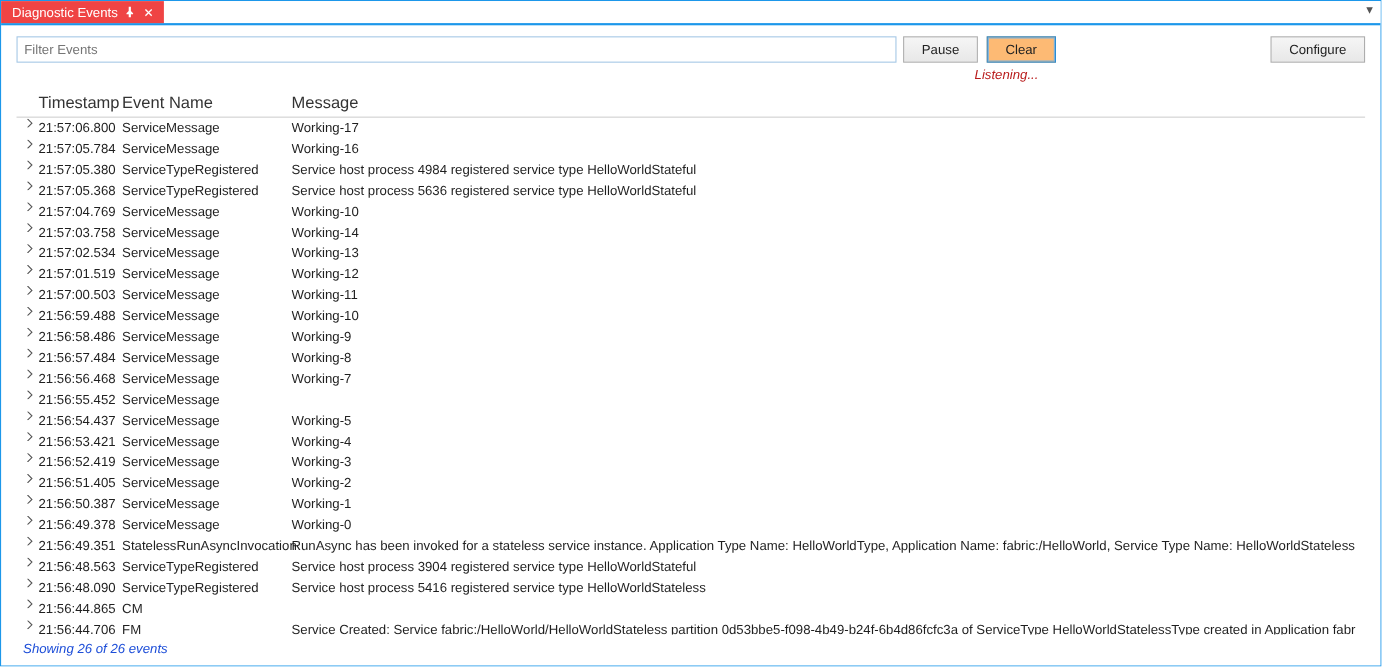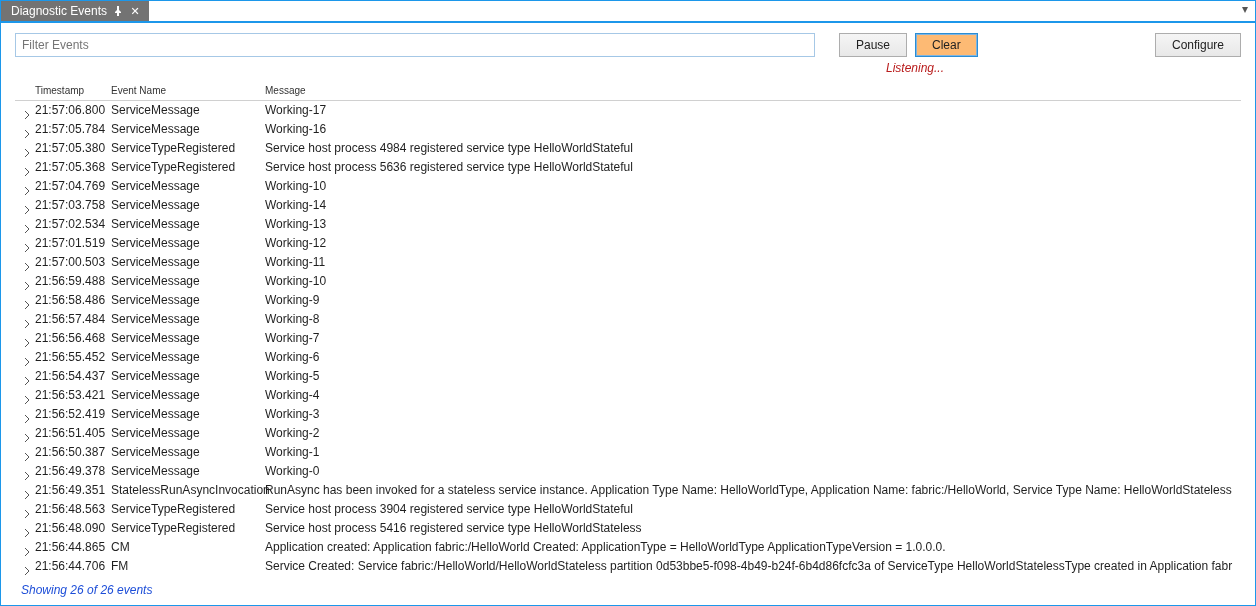--- a/index.html
+++ b/index.html
@@ -1,37 +1,37 @@
 <!DOCTYPE html>
 <html><head>
 <meta charset="utf-8">
 <style>
   * { box-sizing: border-box; margin: 0; padding: 0; }
   body { font-family: "Segoe UI", Tahoma, sans-serif; font-size: 12px; color: #1f1f1f; background: #fff; }
   .window { width: 1256px; height: 606px; border: 1px solid #1c97ea; display: flex; flex-direction: column; }
   .titlebar-row { background: #fff; display: flex; align-items: stretch; border-bottom: 2px solid #1c97ea; position: relative; }
-  .tab { background: #737373; color: #fff; padding: 3px 8px 3px 10px; display: flex; align-items: center; gap: 6px; font-size: 12px; }
+  .tab { background: #ef4444; color: #fff; padding: 3px 8px 3px 10px; display: flex; align-items: center; gap: 6px; font-size: 12px; }
   .tab .pin { width: 10px; height: 10px; display: inline-flex; align-items: center; justify-content: center; }
   .tab .close { width: 12px; height: 12px; display: inline-flex; align-items: center; justify-content: center; font-size: 11px; cursor: pointer; }
   .tab .pin svg { fill: #fff; }
   .dropdown-corner { position: absolute; right: 4px; top: 2px; width: 12px; height: 12px; display:flex; align-items:center; justify-content:center; color:#555; cursor:pointer; }
-  .toolbar { display: flex; align-items: flex-end; padding: 10px 14px 4px 14px; gap: 24px; }
+  .toolbar { display: flex; align-items: flex-end; padding: 10px 14px 4px 14px; gap: 6px; }
   .filter-input { flex: 0 0 800px; height: 24px; border: 1px solid #a6c8e6; padding: 2px 6px; color: #888; font-size: 12px; outline: none; }
   .btn { height: 24px; border: 1px solid #adadad; background: linear-gradient(#f5f5f5,#e8e8e8); padding: 0 16px; font-size: 12px; cursor: pointer; color: #222; }
   .btn.clear { border: 1px solid #2a8dd4; box-shadow: 0 0 0 1px #7eb4e1 inset; background:#fdba74; }
   .spacer { flex: 1; }
   .listening { font-style: italic; color: #b91c1c; font-size: 12px; padding: 2px 0 0 0; text-align:center; width: 160px; margin-left: 820px; margin-top:-2px;}
   .toolbar-sub { padding: 0 14px 6px 14px; }
   .grid-wrap { flex: 1; overflow: hidden; padding: 0 14px; display:flex; flex-direction:column; }
-  .grid-header { display: flex; border-bottom: 1px solid #d0d0d0; padding: 4px 0 4px 20px; color: #333; font-size: 10px; }
+  .grid-header { display: flex; border-bottom: 1px solid #d0d0d0; padding: 4px 0 4px 20px; color: #333; font-size: 15px; }
   .col-ts { width: 76px; flex-shrink:0; }
   .col-en { width: 154px; flex-shrink:0; }
   .col-msg { flex: 1; white-space: nowrap; overflow: hidden; }
   .grid-body { flex:1; overflow-y: hidden; overflow-x: hidden; }
-  .row { display: flex; align-items: flex-end; padding: 1px 0 1px 4px; font-size: 12px; line-height: 17px; white-space: nowrap; }
+  .row { display: flex; align-items: flex-start; padding: 1px 0 1px 4px; font-size: 12px; line-height: 17px; white-space: nowrap; }
   .expander { width: 16px; flex-shrink:0; color: #666; font-size: 10px; display:flex; align-items:center; justify-content:center; cursor:pointer; }
   .expander svg { stroke: #555; fill: none; }
   .statusbar { padding: 6px 14px 8px 20px; font-style: italic; color: #1d4ed8; font-size: 12px; }
   .pause-clear-group { display:flex; flex-direction:column; align-items:center; }
   .pc-buttons { display:flex; gap:8px; }
 </style>
 </head>
 <body>
 
 <div class="window">
@@ -202,21 +202,20 @@
           <span class="col-msg">Working-7</span>
         </div>
         <div class="row">
           <span class="expander">
             <svg width="8" height="8" viewBox="0 0 8 8">
               <path d="M2 0 L6 4 L2 8" stroke-width="1"></path>
             </svg>
           </span>
           <span class="col-ts">21:56:55.452</span>
           <span class="col-en">ServiceMessage</span>
-          <span class="col-msg">Working-6</span>
         </div>
         <div class="row">
           <span class="expander">
             <svg width="8" height="8" viewBox="0 0 8 8">
               <path d="M2 0 L6 4 L2 8" stroke-width="1"></path>
             </svg>
           </span>
           <span class="col-ts">21:56:54.437</span>
           <span class="col-en">ServiceMessage</span>
           <span class="col-msg">Working-5</span>
@@ -302,21 +301,20 @@
           <span class="col-msg">Service host process 5416 registered service type HelloWorldStateless</span>
         </div>
         <div class="row">
           <span class="expander">
             <svg width="8" height="8" viewBox="0 0 8 8">
               <path d="M2 0 L6 4 L2 8" stroke-width="1"></path>
             </svg>
           </span>
           <span class="col-ts">21:56:44.865</span>
           <span class="col-en">CM</span>
-          <span class="col-msg">Application created: Application fabric:/HelloWorld Created: ApplicationType = HelloWorldType ApplicationTypeVersion = 1.0.0.0.</span>
         </div>
         <div class="row">
           <span class="expander">
             <svg width="8" height="8" viewBox="0 0 8 8">
               <path d="M2 0 L6 4 L2 8" stroke-width="1"></path>
             </svg>
           </span>
           <span class="col-ts">21:56:44.706</span>
           <span class="col-en">FM</span>
           <span class="col-msg">Service Created: Service fabric:/HelloWorld/HelloWorldStateless partition 0d53bbe5-f098-4b49-b24f-6b4d86fcfc3a of ServiceType HelloWorldStatelessType created in Application fabr</span>

